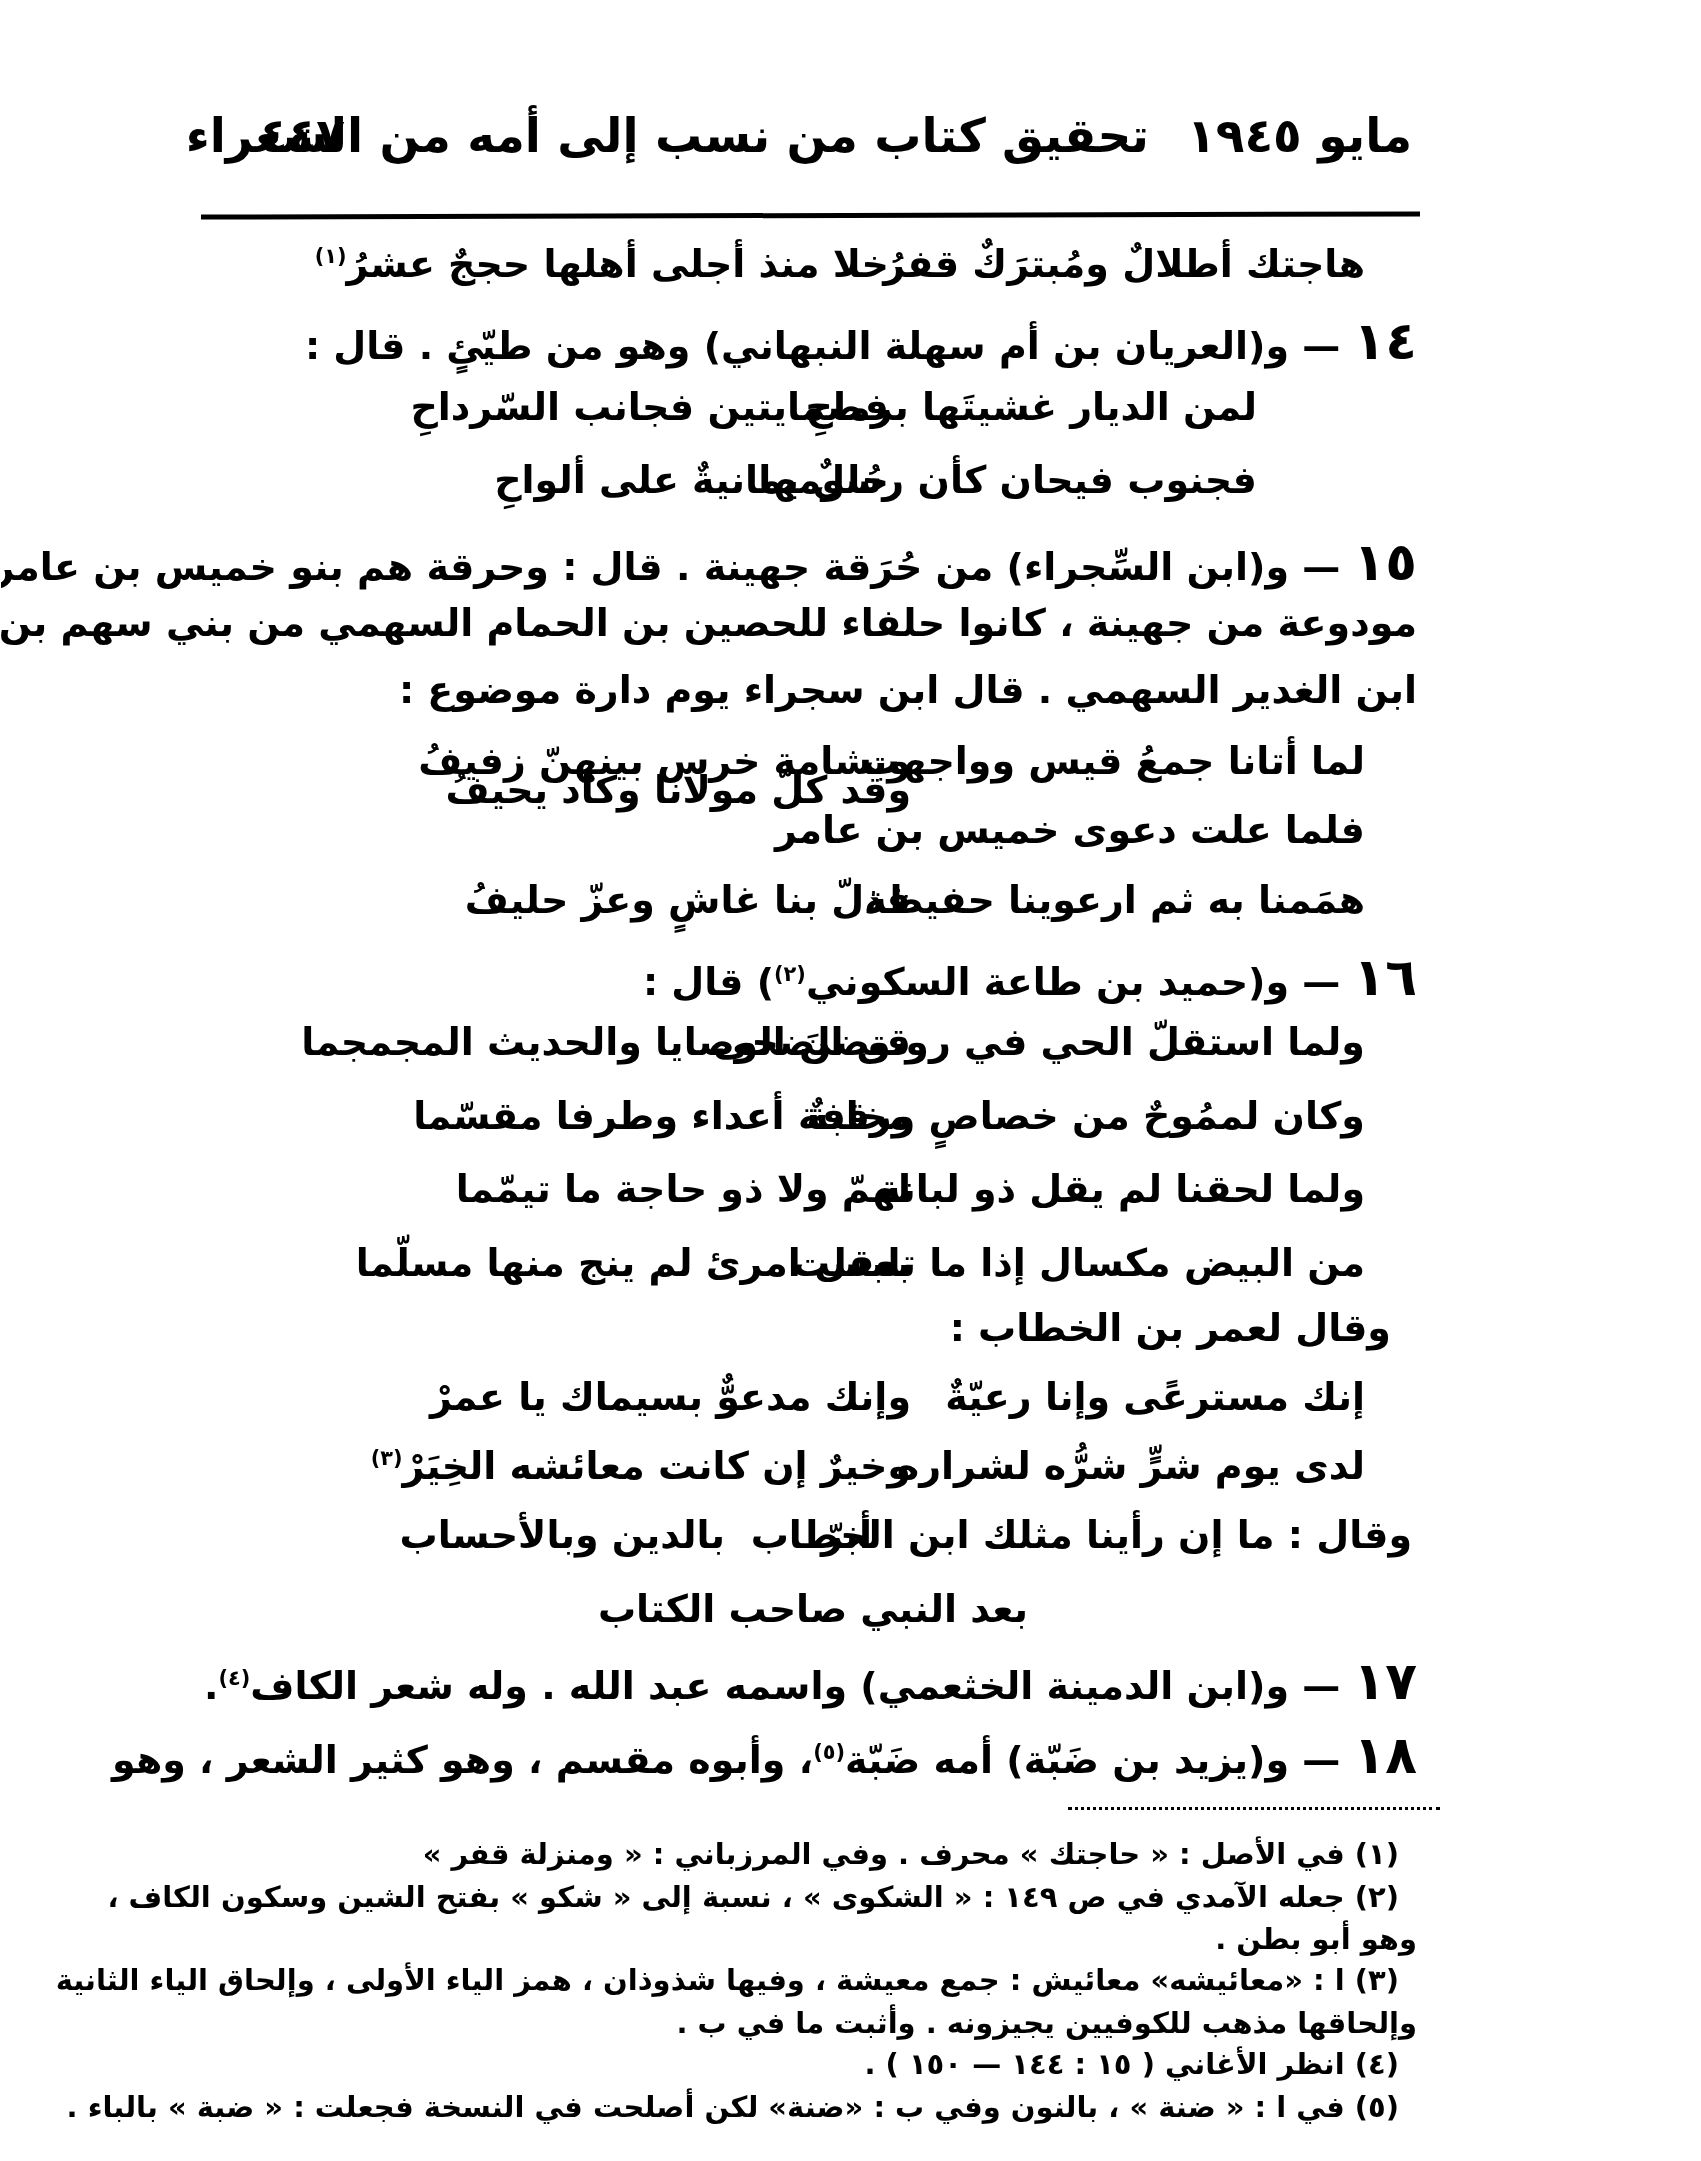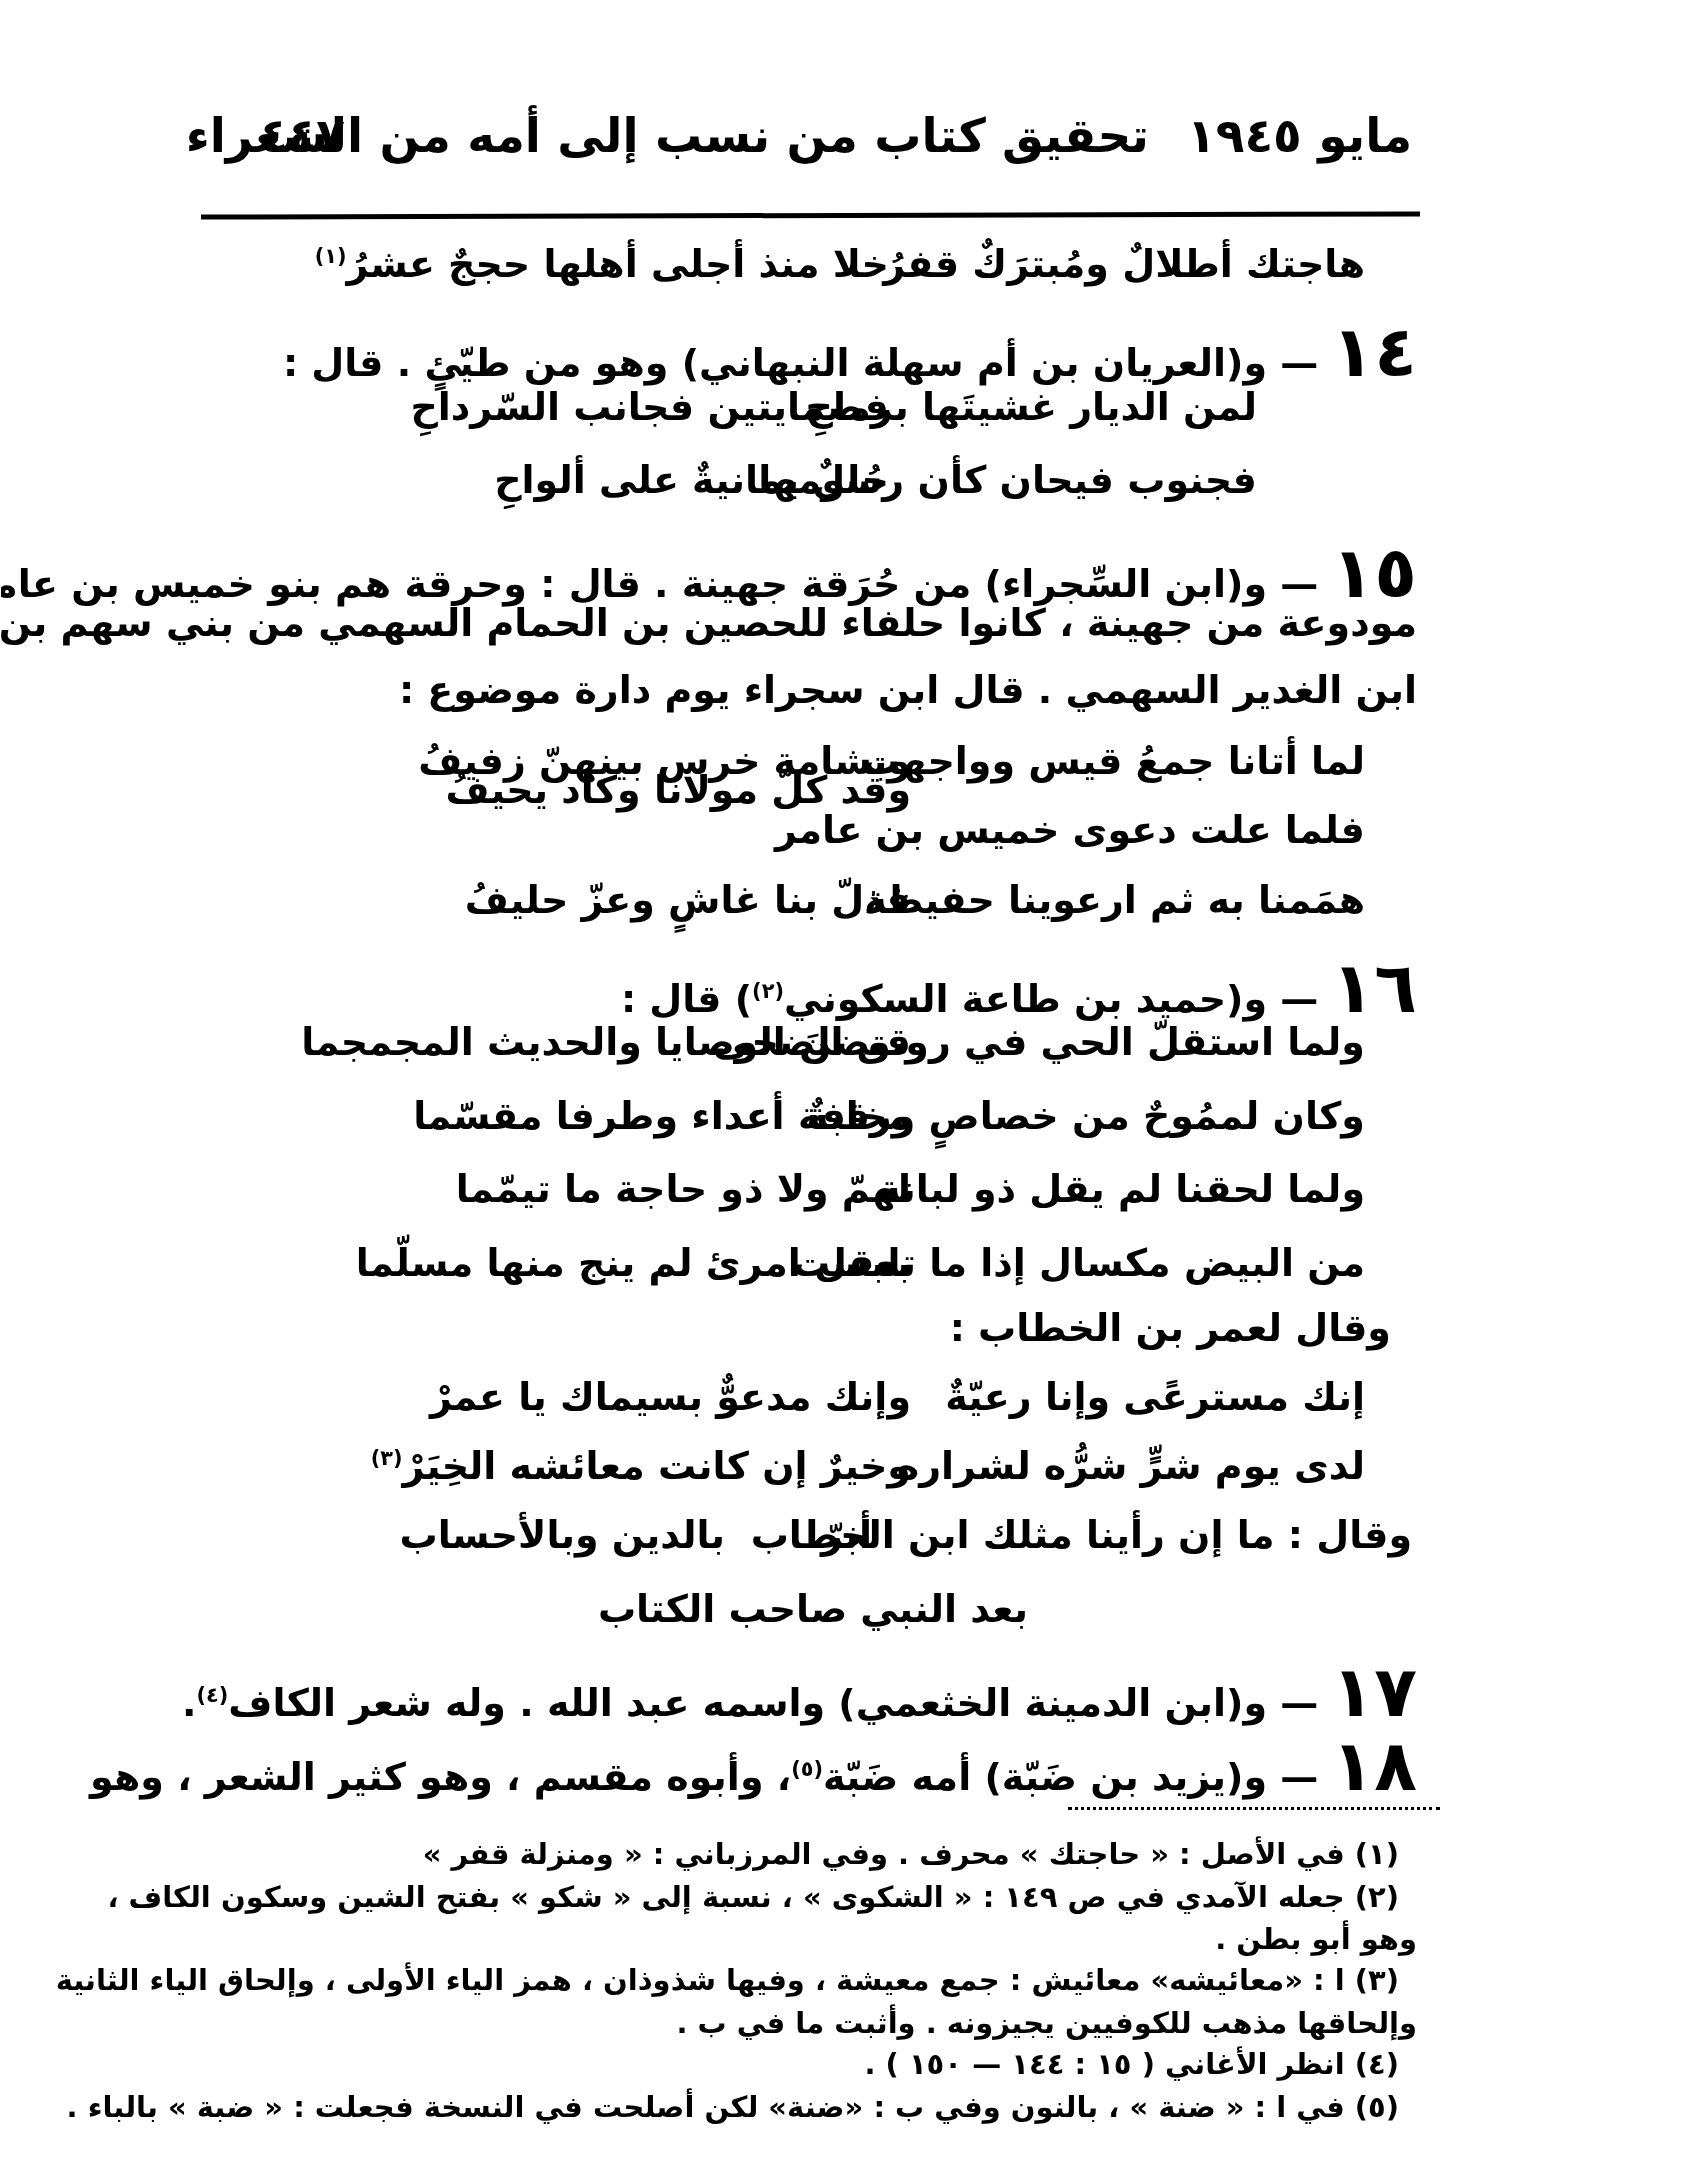--- a/index.html
+++ b/index.html
@@ -10,21 +10,21 @@
   .abs { position: absolute; white-space: nowrap; }
   .header-right { right: 290px; top: 108px; font-size: 47px; font-weight: bold; direction: rtl; }
   .header-title { right: 553px; top: 108px; font-size: 47px; font-weight: bold; direction: rtl; }
   .header-page  { left: 259px; top: 108px; font-size: 47px; font-weight: bold; direction: rtl; }
   .header-rule { position: absolute; left: 201px; top: 213px; width: 1219px; height: 5.2px; background: #000; transform: rotate(-0.15deg); }
 
   .line { position: absolute; font-size: 38px; font-weight: bold; direction: rtl; white-space: nowrap; }
   .full { right: 285px; left: 201px; text-align: justify; text-align-last: justify; }
   .entry-start { right: 285px; }
   .hemi { position: absolute; white-space: nowrap; font-size: 38px; font-weight: bold; direction: rtl; }
-  .num { font-size: 70px; }
+  .num { font-size: 52px; }
   sup { font-size: 55%; }
 
   .dotted-rule { position: absolute; left: 1068px; top: 1772px; width: 372px; border-top: 3.5px dotted #000; }
   .fn { position: absolute; font-size: 29px; font-weight: bold; direction: rtl; white-space: nowrap; }
 </style>
 </head>
 <body>
 
 <div class="abs header-right">مايو ١٩٤٥</div>
 <div class="abs header-title">تحقيق كتاب من نسب إلى أمه من الشعراء</div>

